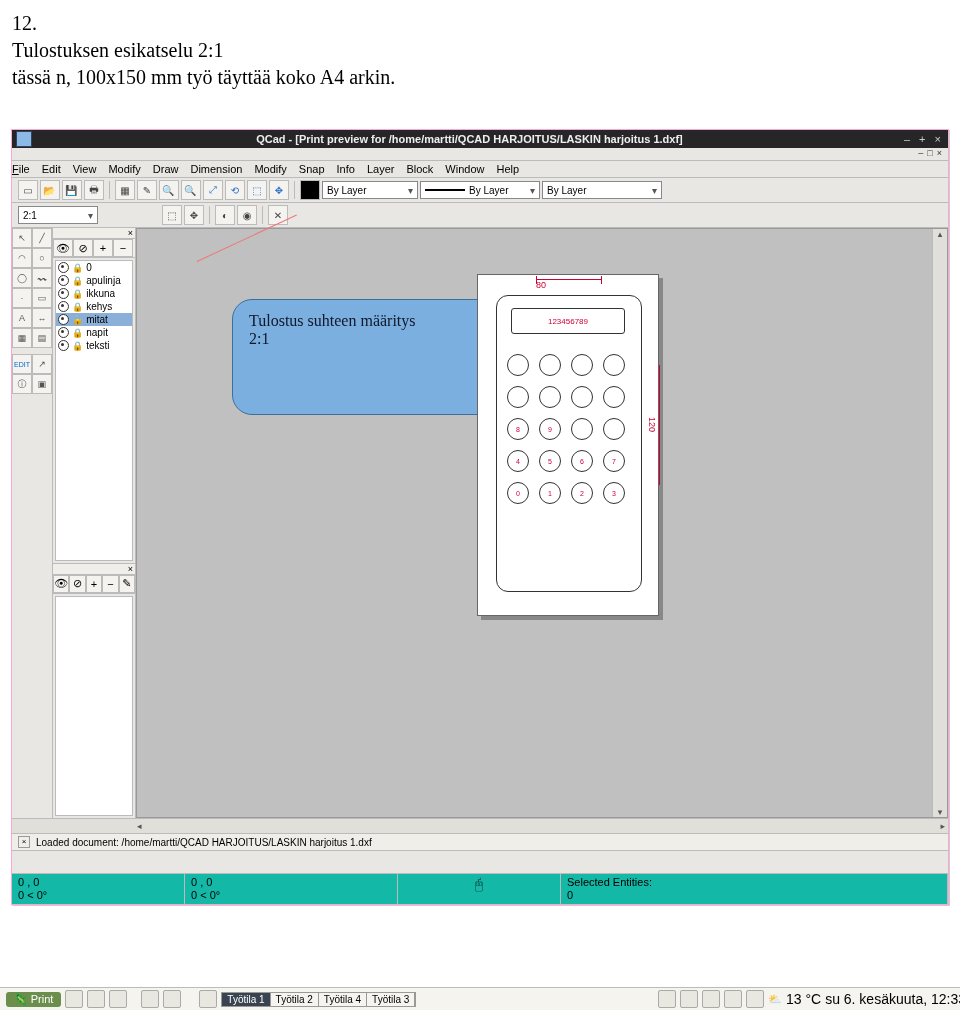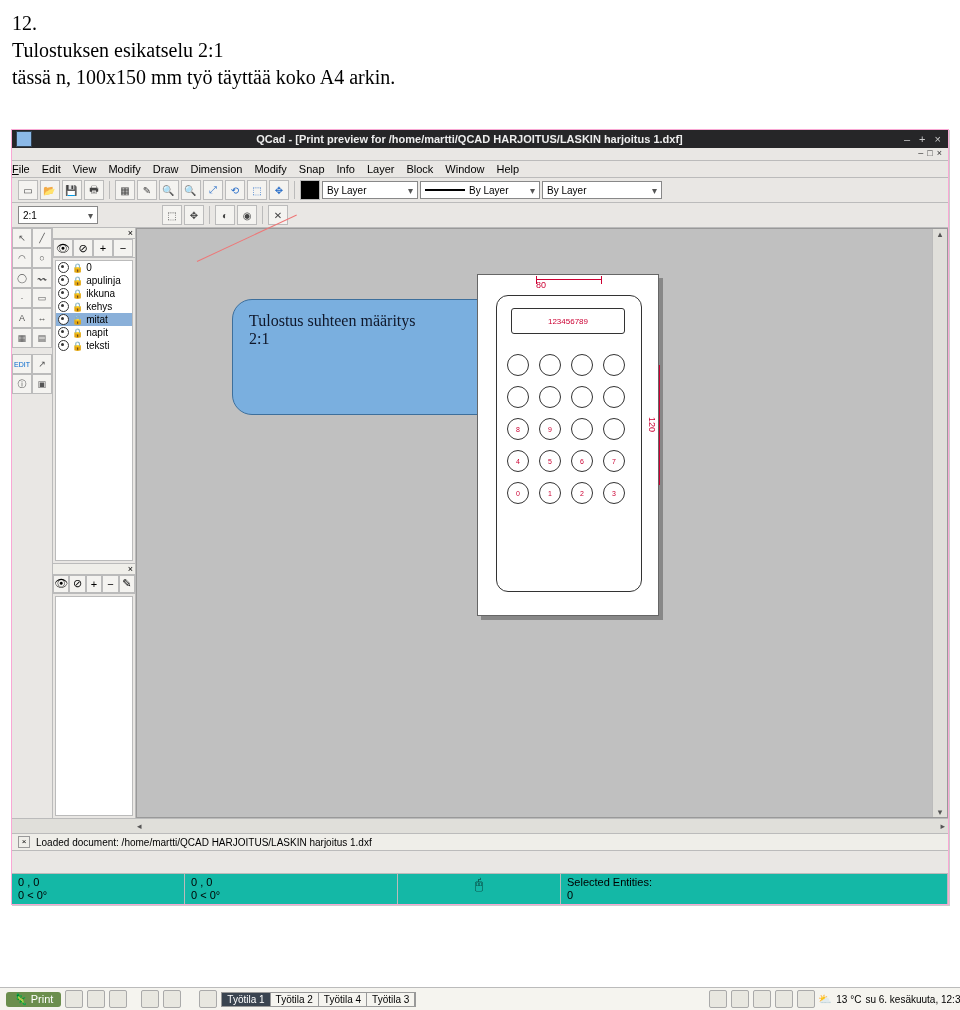--- a/index.html
+++ b/index.html
@@ -61,21 +61,21 @@
   .statcell { border-right:1px solid #bbb; padding:2px 6px; line-height:1.2; }
   
   .taskbar { position:fixed; bottom:0; left:0; right:0; margin:0 auto; width:960px; background:#f5f4ef; border-top:1px solid #bbb; display:flex; align-items:center; height:22px; font-family:sans-serif; font-size:11px; gap:4px; padding:0 6px; }
   .taskbar .menu { background:#6b8e4d; color:#fff; border-radius:3px; padding:1px 8px; display:flex; align-items:center; gap:3px; }
   .taskbar .ticon { width:16px; height:16px; border:1px solid #aaa; background:#e8e7e0; border-radius:2px; }
   .taskbar .wkbar { display:flex; border:1px solid #999; }
   .taskbar .wk { padding:1px 5px; border-right:1px solid #999; font-size:10px; }
   .taskbar .wk.active { background:#3a4450; color:#fff; }
   .taskbar .spacer { flex:1; }
   .taskbar .tray { display:flex; align-items:center; gap:4px; }
-  .taskbar .clock { font-size:10px; }
+  .taskbar .clock { font-size:14px; }
 </style>
 </head>
 <body>
 
 <div class="doc-text">
   <div>12.</div>
   <div>Tulostuksen esikatselu 2:1</div>
   <div>tässä n, 100x150 mm työ täyttää koko A4 arkin.</div>
   <div style="height:18px"></div>
 </div>

